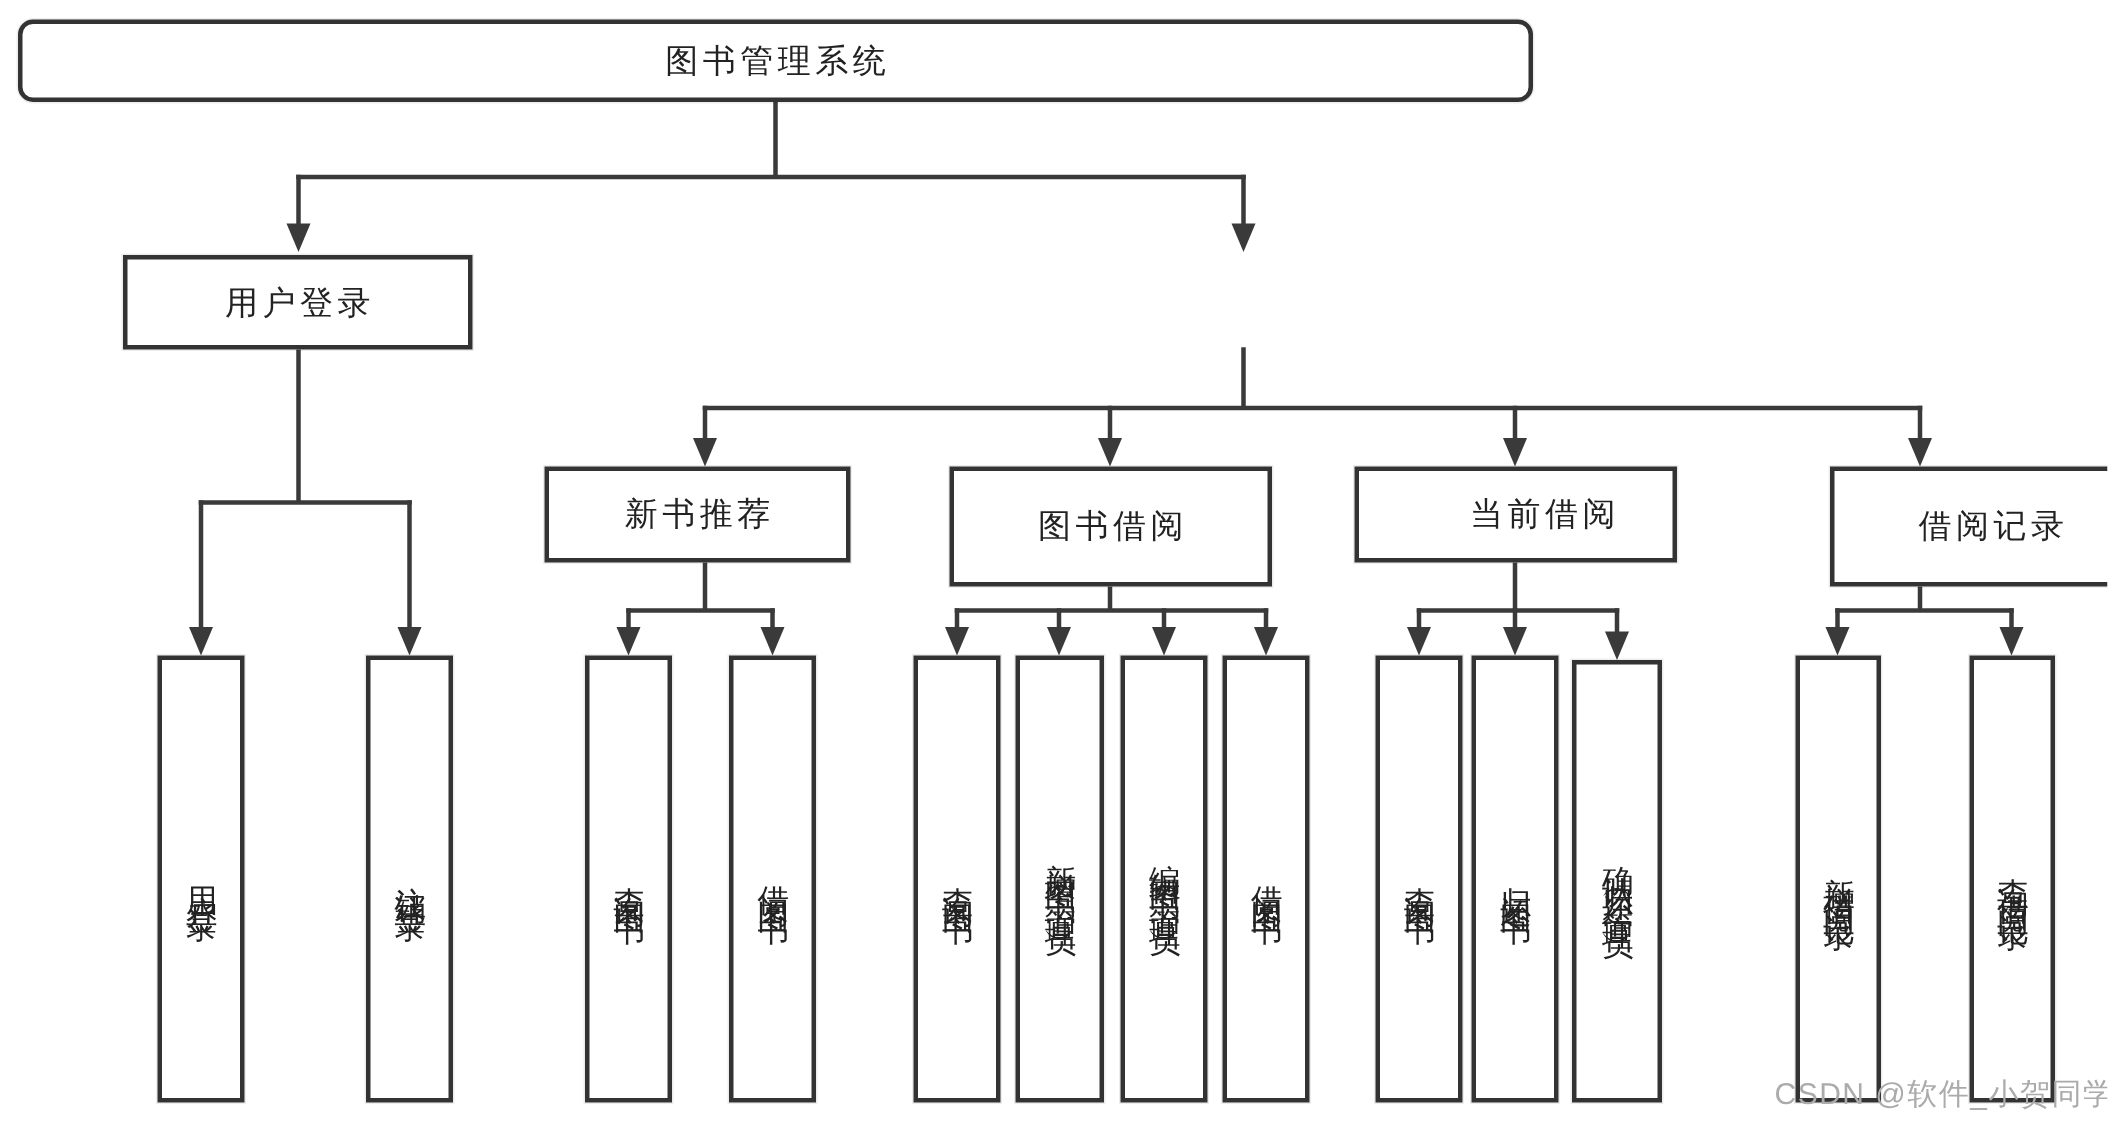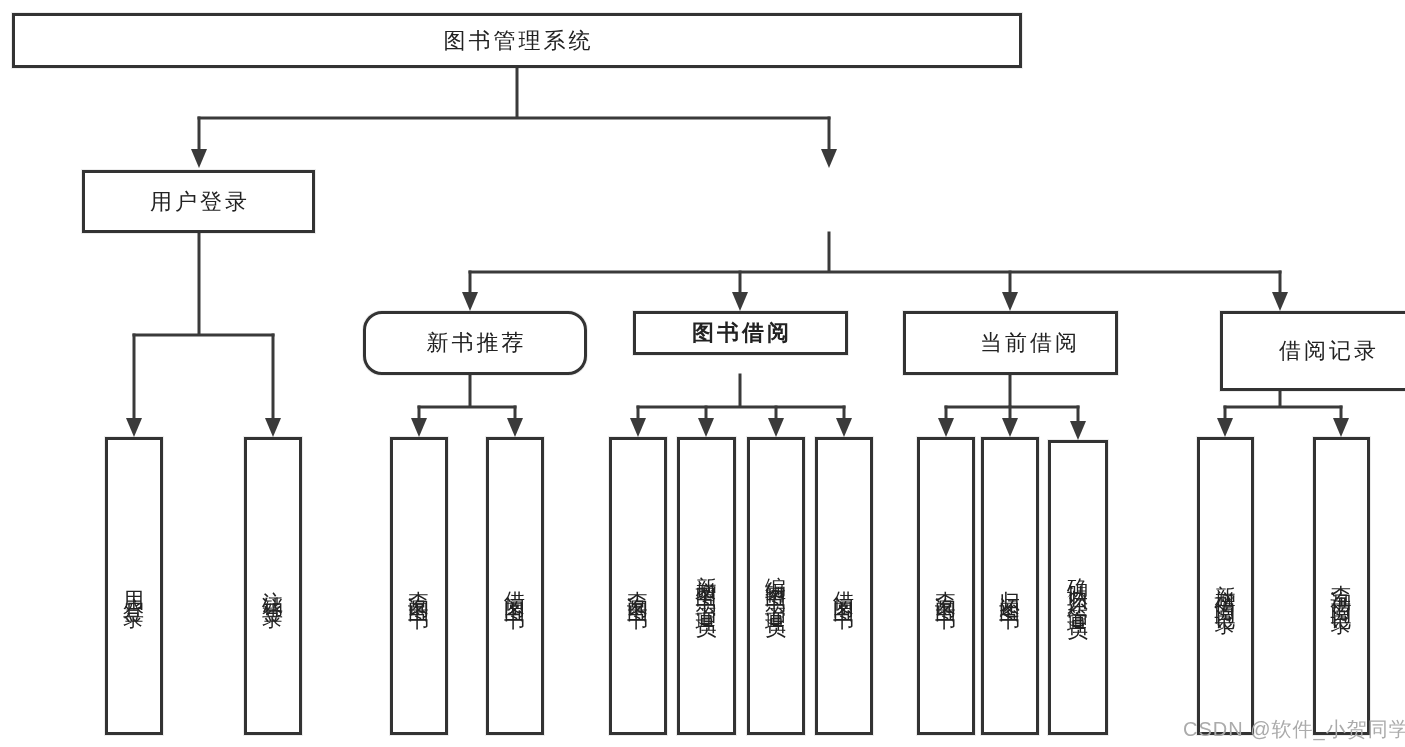--- a/index.html
+++ b/index.html
@@ -123,26 +123,26 @@
 
     <g>
       <path class="ln" d="M1280,375 V407 M1225,407 H1341"></path>
       <path class="ln" d="M1225,407 V419"></path>
         <polygon class="ah" points="1217,418 1233,418 1225,437"></polygon>
       <path class="ln" d="M1341,407 V419"></path>
         <polygon class="ah" points="1333,418 1349,418 1341,437"></polygon>
     </g>
   </svg>
 
-  <div class="node h-node" style="left:12px;top:13px;width:1010px;height:55px;">图书管理系统</div>
+  <div class="node h-node" style="left:12px;top:13px;width:1010px;height:55px;border-radius:10px;">图书管理系统</div>
 
   <div class="node h-node" style="left:82px;top:170px;width:233px;height:63px;">用户登录</div>
 
-  <div class="node h-node" style="left:363px;top:311px;width:224px;height:64px;border-radius:19px;">新书推荐</div>
-  <div class="node h-node" style="left:633px;top:311px;width:215px;height:44px;font-weight:bold;">图书借阅</div>
+  <div class="node h-node" style="left:363px;top:311px;width:204px;height:64px;">新书推荐</div>
+  <div class="node h-node" style="left:633px;top:311px;width:215px;height:80px;">图书借阅</div>
   <div class="node h-node" style="left:903px;top:311px;width:215px;height:64px;padding-left:36px;">当前借阅</div>
   <div class="node h-node" style="left:1220px;top:311px;width:215px;height:80px;">借阅记录</div>
 
   <div class="node v-node" style="left:105px;top:437px;width:58px;height:298px;">用户登录</div>
   <div class="node v-node" style="left:244px;top:437px;width:58px;height:298px;">注销登录</div>
 
   <div class="node v-node" style="left:390px;top:437px;width:58px;height:298px;">查询图书</div>
   <div class="node v-node" style="left:486px;top:437px;width:58px;height:298px;">借阅图书</div>
 
   <div class="node v-node" style="left:609px;top:437px;width:58px;height:298px;">查询图书</div>

